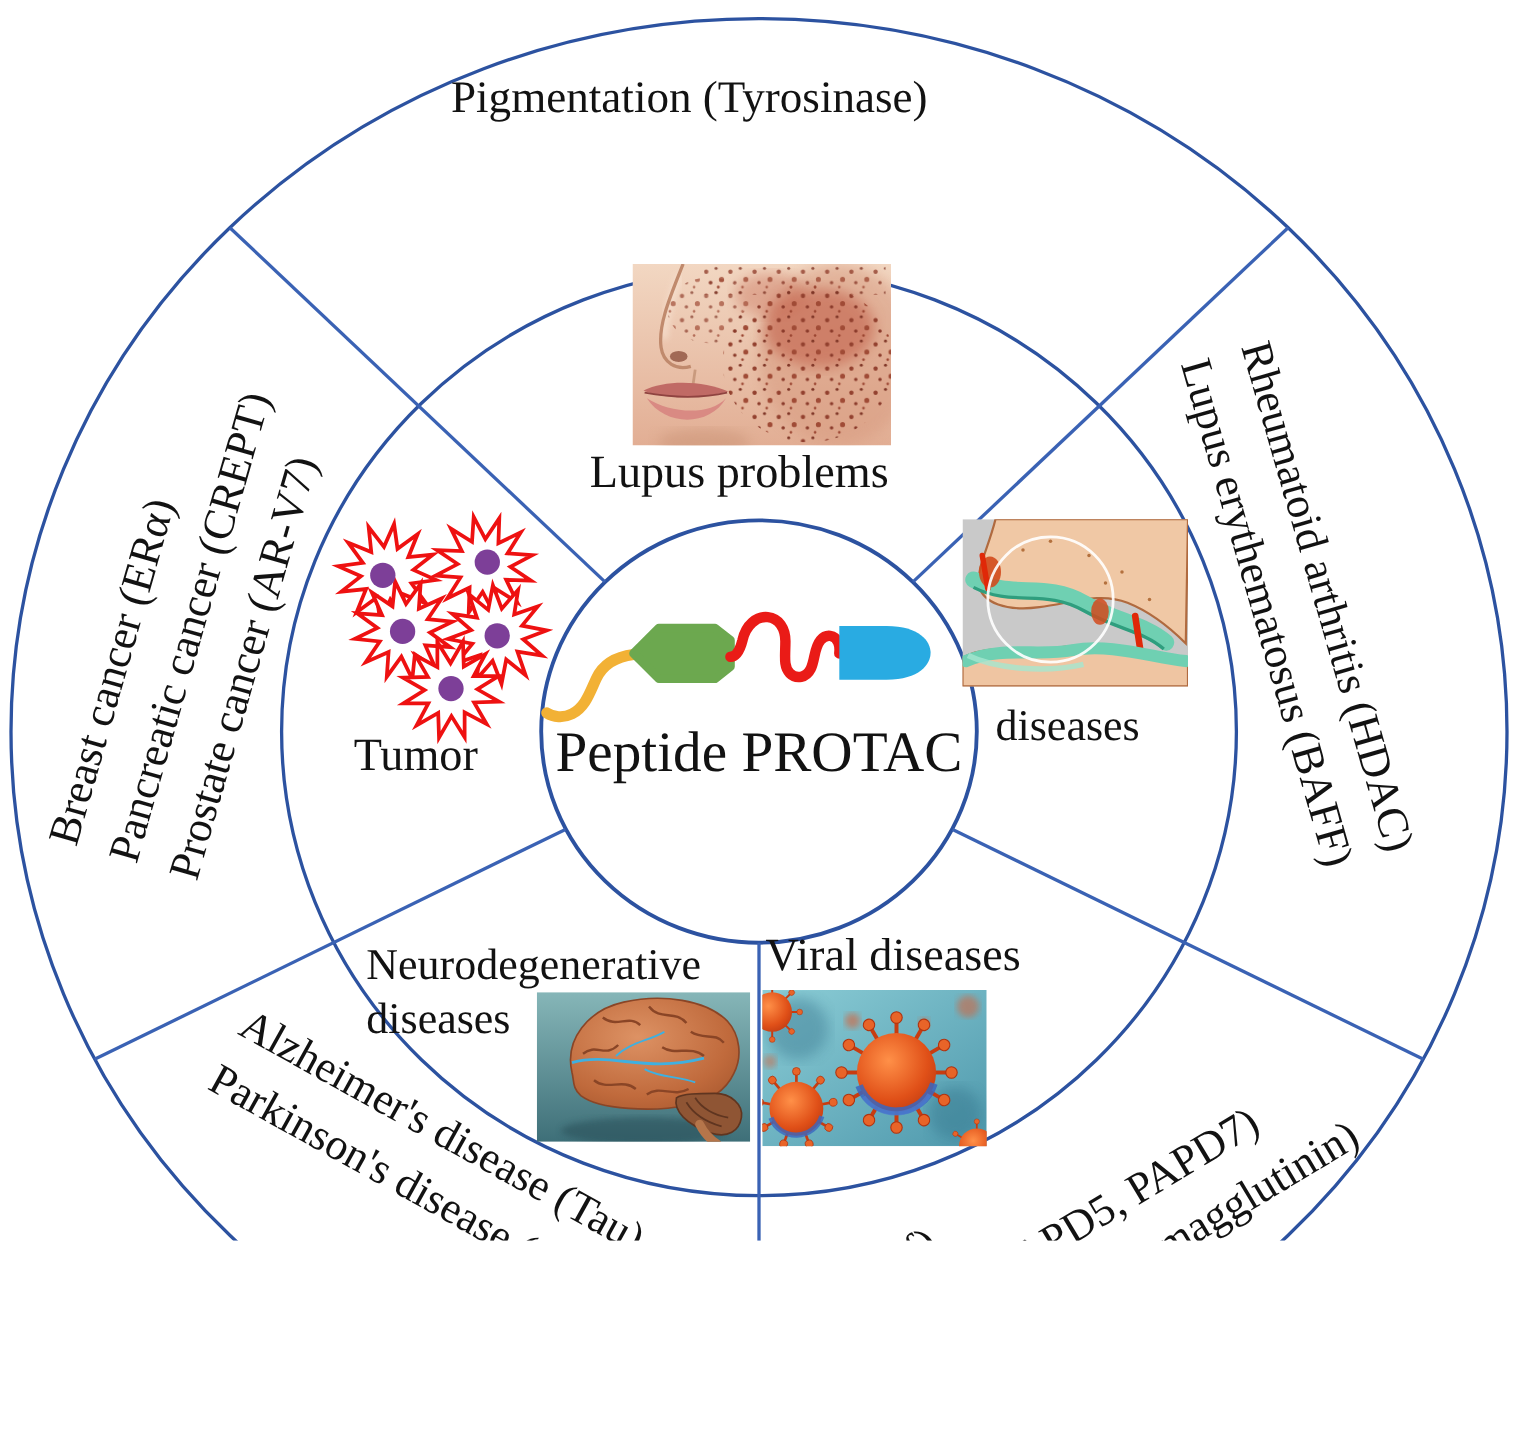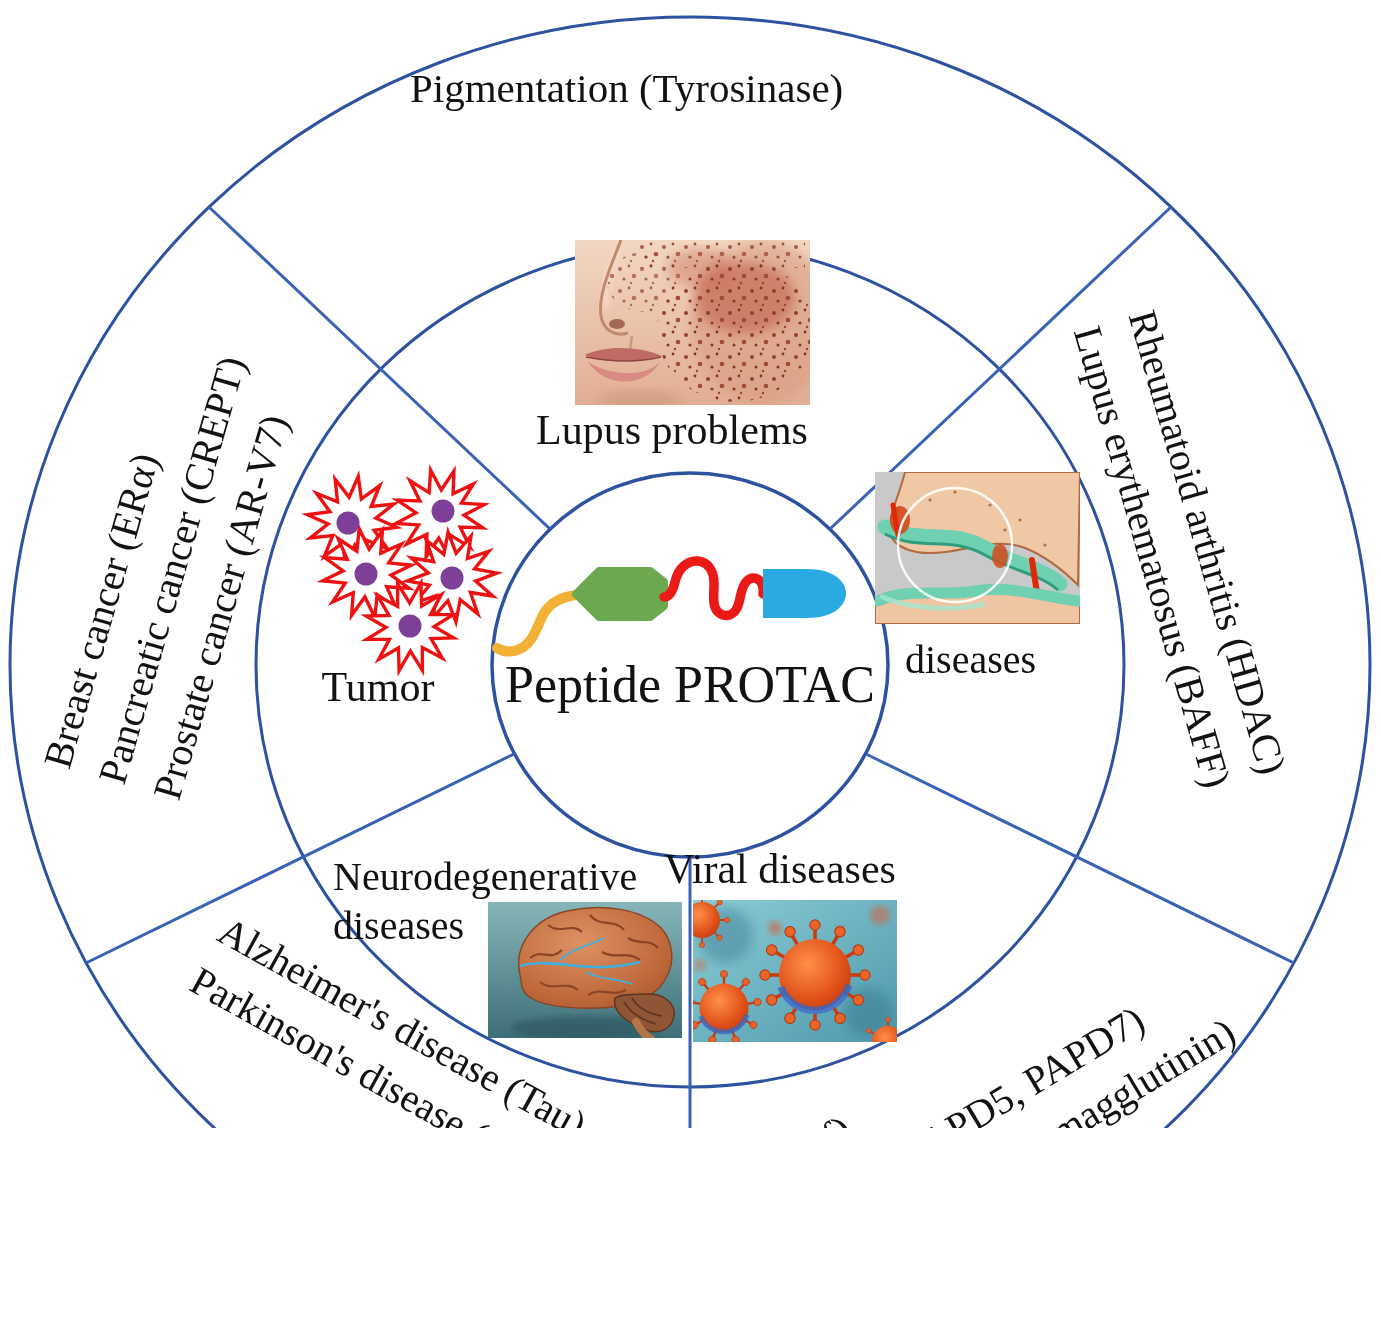--- a/index.html
+++ b/index.html
@@ -17,21 +17,21 @@
   .right-rot{left:1180px;top:550px;font-size:40px;line-height:57px;
     transform:translate(-50%,-50%) rotate(74deg);}
   .bl-rot{left:398px;top:1058px;font-size:40px;line-height:57px;
     transform:translate(-50%,-50%) rotate(29deg);}
   .br-rot{left:968px;top:1120px;font-size:40px;line-height:57px;
     transform:translate(-50%,-50%) rotate(-31deg);}
   .skin-lbl{left:672px;top:430px;font-size:42px;}
   .tumor-lbl{left:378px;top:687px;font-size:42px;}
   .immune-lbl{left:905px;top:635px;font-size:40px;line-height:50px;}
   .neuro-lbl{left:333px;top:824px;font-size:40px;line-height:49px;margin-top:28px;}
-  .viral-lbl{left:664px;top:845px;font-size:42px;}
+  .viral-lbl{left:696px;top:845px;font-size:42px;}
   .center-lbl{left:690px;top:684px;font-size:52px;}
 </style>
 </head>
 <body>
 
 <div class="stage">
 
   <svg width="1381" height="1320" viewBox="0 0 1381 1320">
     <defs>
       <clipPath id="clipFace">

